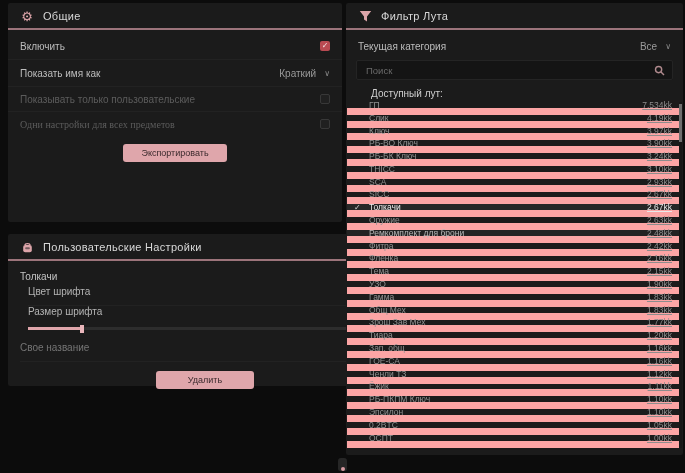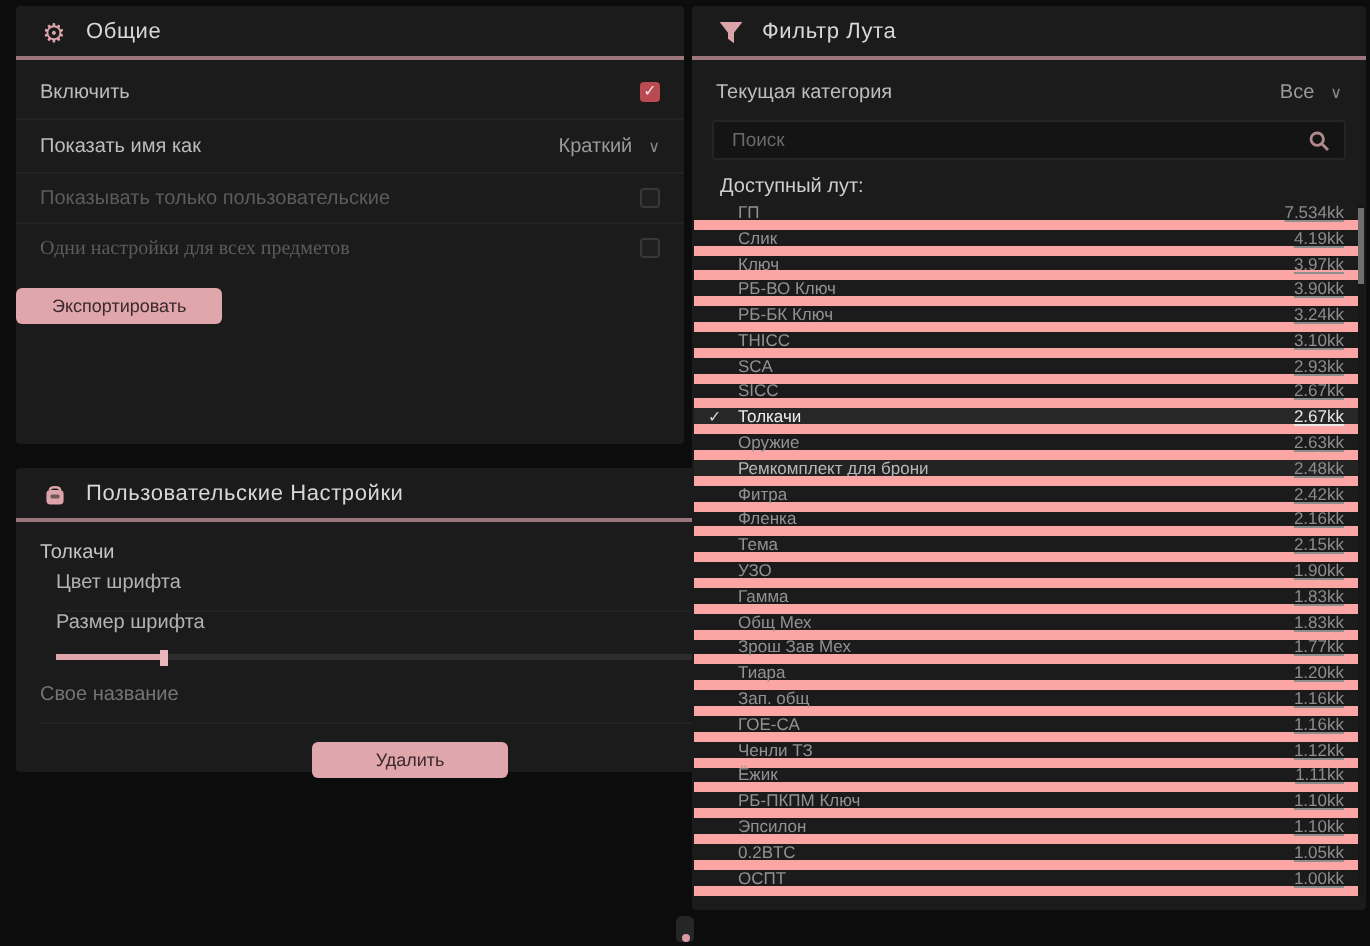--- a/index.html
+++ b/index.html
@@ -31,21 +31,21 @@
   .row.dim .row-label{color:#5c5c5c;}
 
   .checkbox{width:10px;height:10px;border-radius:2px;display:flex;align-items:center;justify-content:center;box-sizing:border-box;}
   .checkbox.checked{background:#b94a52;color:#f4e3e4;font-size:8px;line-height:1;}
   .checkbox.unchecked{background:#202020;border:1px solid #383838;}
 
   .dropdown{display:flex;align-items:center;gap:8px;cursor:pointer;}
   .dropdown .dd-value{font-size:10px;color:#9a9a9a;}
   .dropdown .chev{font-size:8px;color:#8a8a8a;}
 
-  .btn-row{display:flex;gap:16px;margin-top:8px;}
+  .btn-row{display:flex;justify-content:center;gap:16px;margin-top:8px;}
   .btn{
     background:#dfa6ab;color:#3a292c;border:none;border-radius:3px;
     font-size:9px;font-family:inherit;padding:4px 18px;cursor:pointer;
   }
 
   
   .item-name-label{font-size:10px;color:#c4c4c4;margin:10px 12px 4px 12px;}
   .sub-row{
     display:flex;justify-content:space-between;align-items:flex-start;
     margin:0 4px 0 20px;padding:0 8px 0 0;height:19px;border-bottom:1px solid #222222;
@@ -73,26 +73,26 @@
   .search-row{
     display:flex;align-items:center;margin:2px 10px 0 10px;
     background:#141414;border:1px solid #242424;border-radius:2px;
     height:18px;padding:0 7px;
   }
   .search-input{
     flex:1;background:transparent;border:none;outline:none;
     color:#bbbbbb;font-size:9.5px;font-family:inherit;
   }
   .search-input::placeholder{color:#6a6a6a;}
-  .avail-label{font-size:10px;color:#cfcfcf;margin:8px 12px 3px 14px;}
+  .avail-label{font-size:10px;color:#cfcfcf;margin:8px 12px 3px 25px;}
   .loot-list{position:relative;margin:2px 1px 0 1px;}
   .loot-row{
     position:relative;display:flex;justify-content:space-between;align-items:center;
     height:12.8px;box-sizing:border-box;
-    padding:0 10px 0 22px;border-bottom:5px solid #fca5a5;
+    padding:0 10px 0 22px;border-bottom:7px solid #fca5a5;
     font-size:8.5px;color:#929292;cursor:pointer;
   }
   .loot-row .check{position:absolute;left:7px;font-size:8px;color:#d6d6d6;display:none;}
   .loot-row .loot-value{color:#8d8d8d;text-decoration:underline;}
   .loot-row.selected{background:#272727;color:#ededed;}
   .loot-row.selected .loot-value{color:#e8e8e8;}
   .loot-row.selected .check{display:inline;}
   .loot-row.hover{background:#232323;color:#b8b8b8;}
   .scrollbar{position:absolute;right:0;top:0;width:3px;height:100%;background:#171717;}
   .scroll-thumb{position:absolute;right:0;top:2px;width:3px;height:38px;background:#6f6f6f;}

